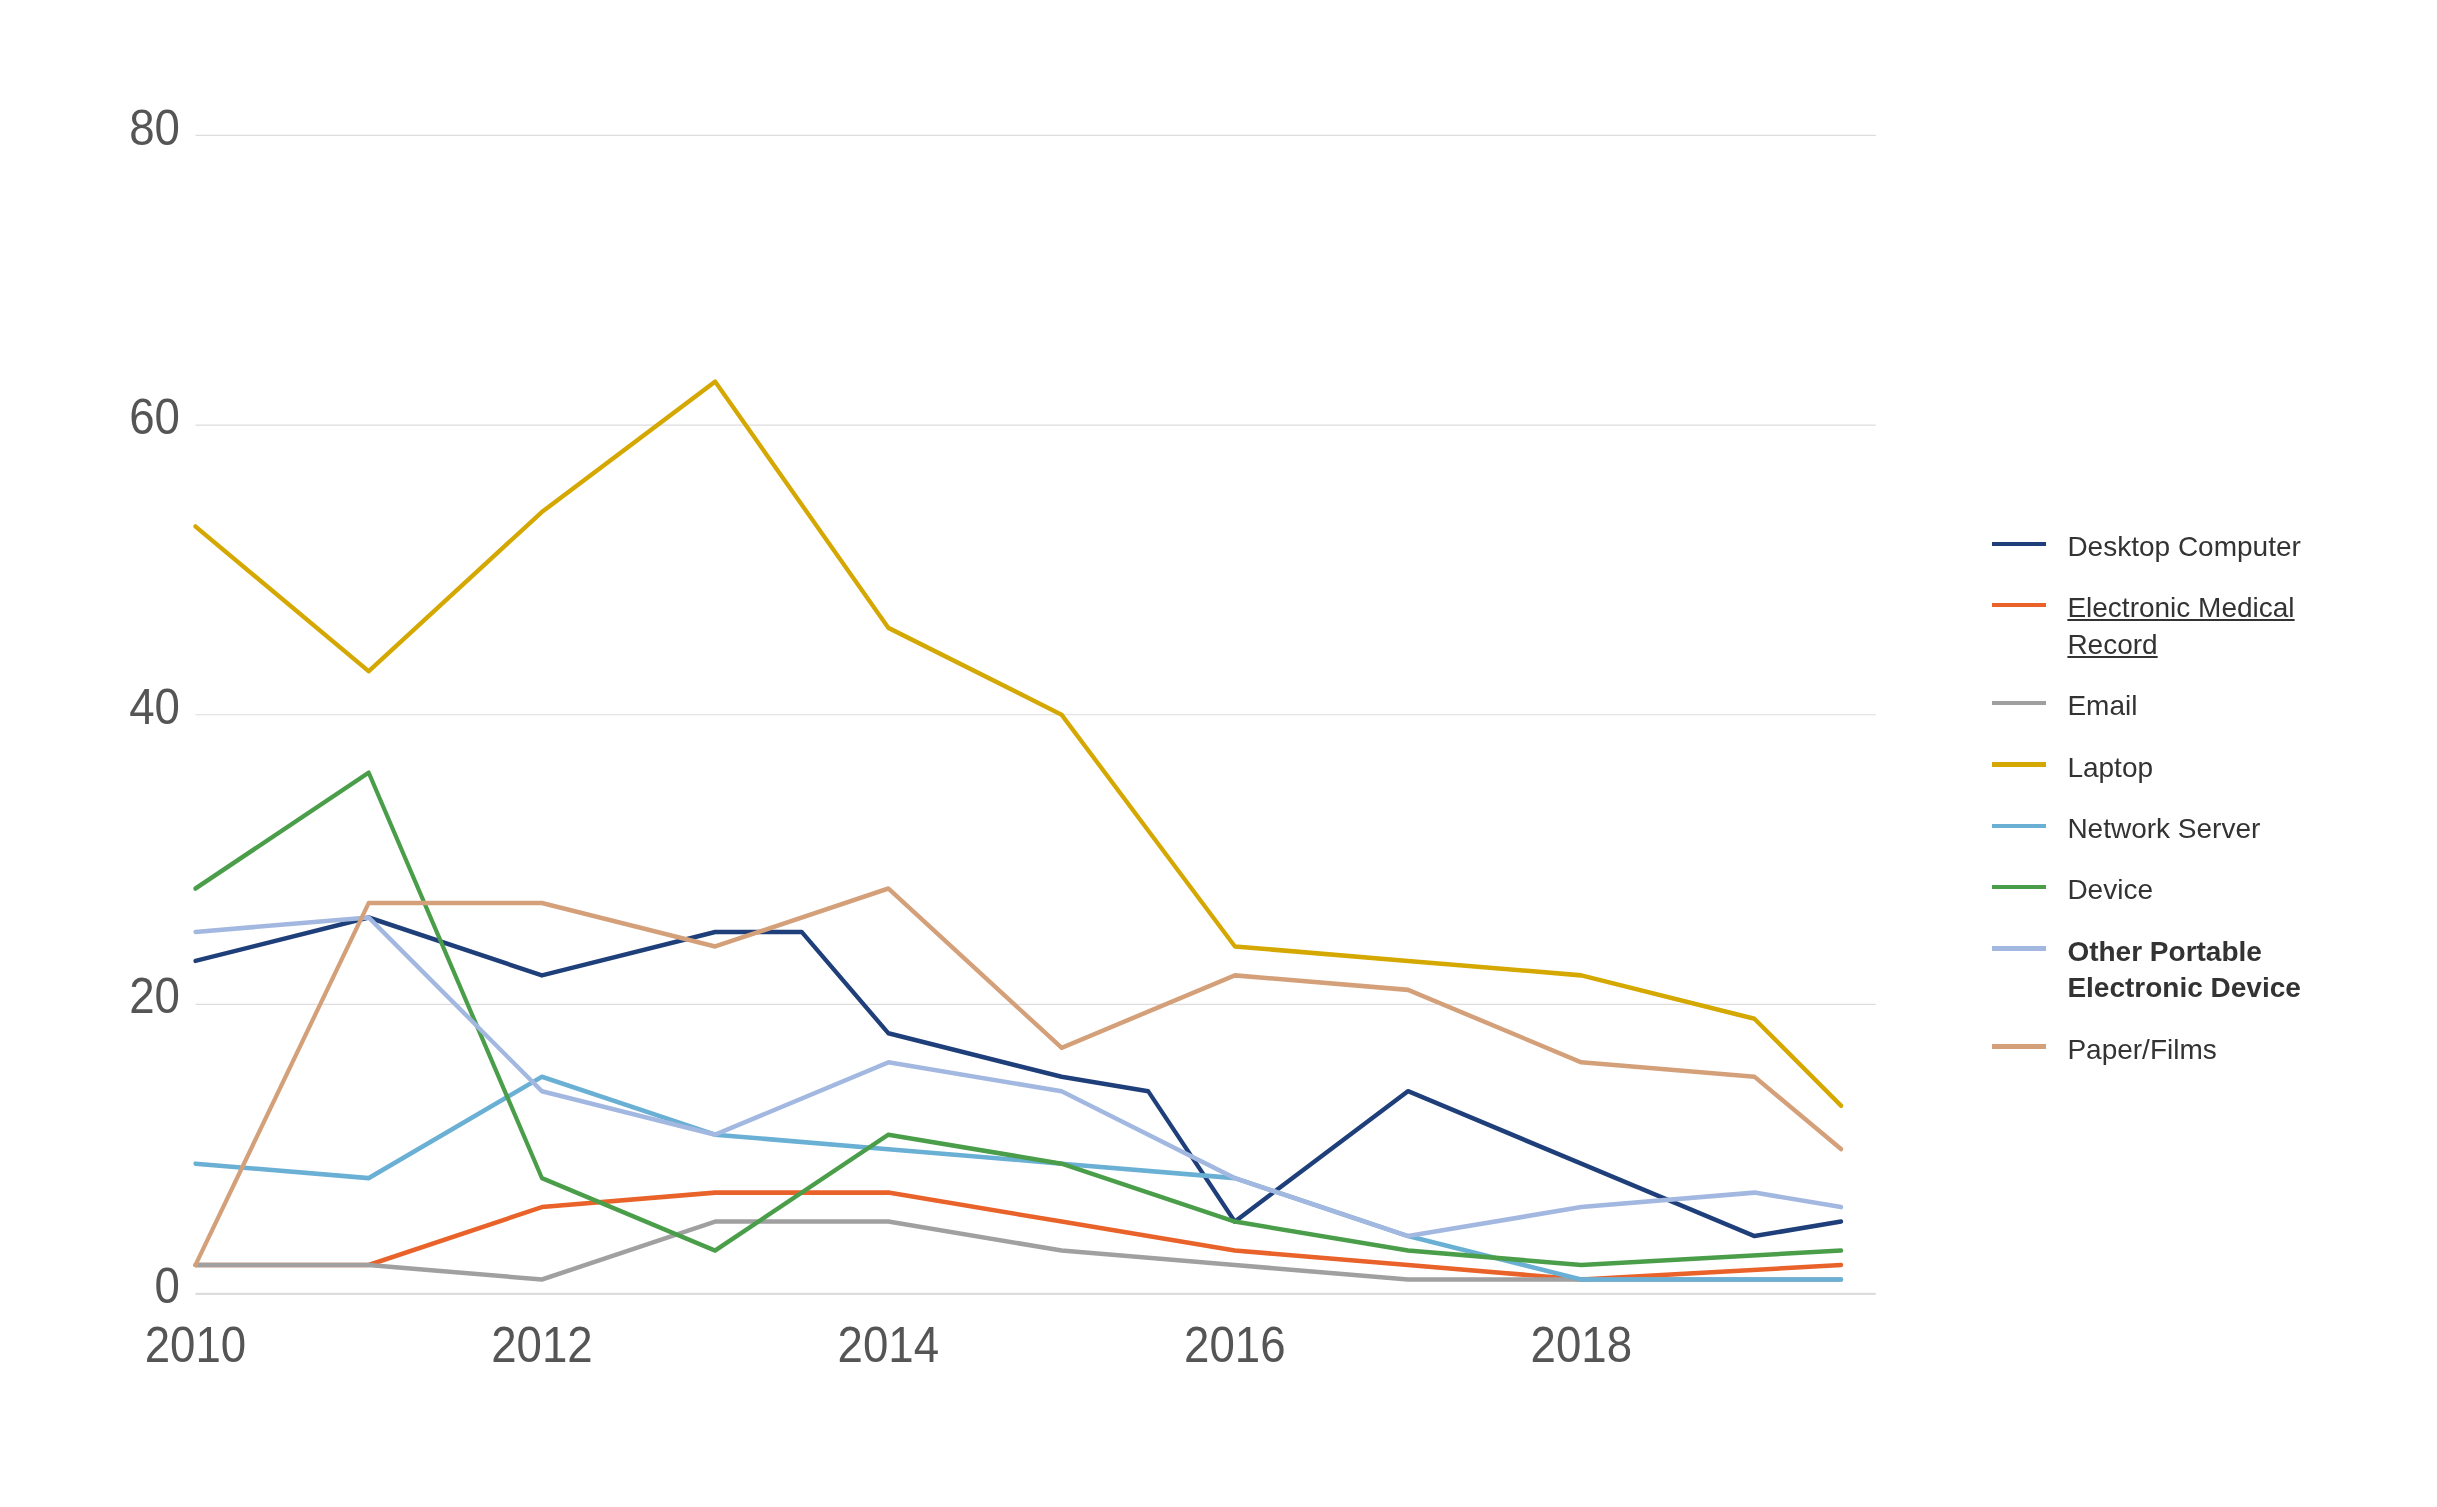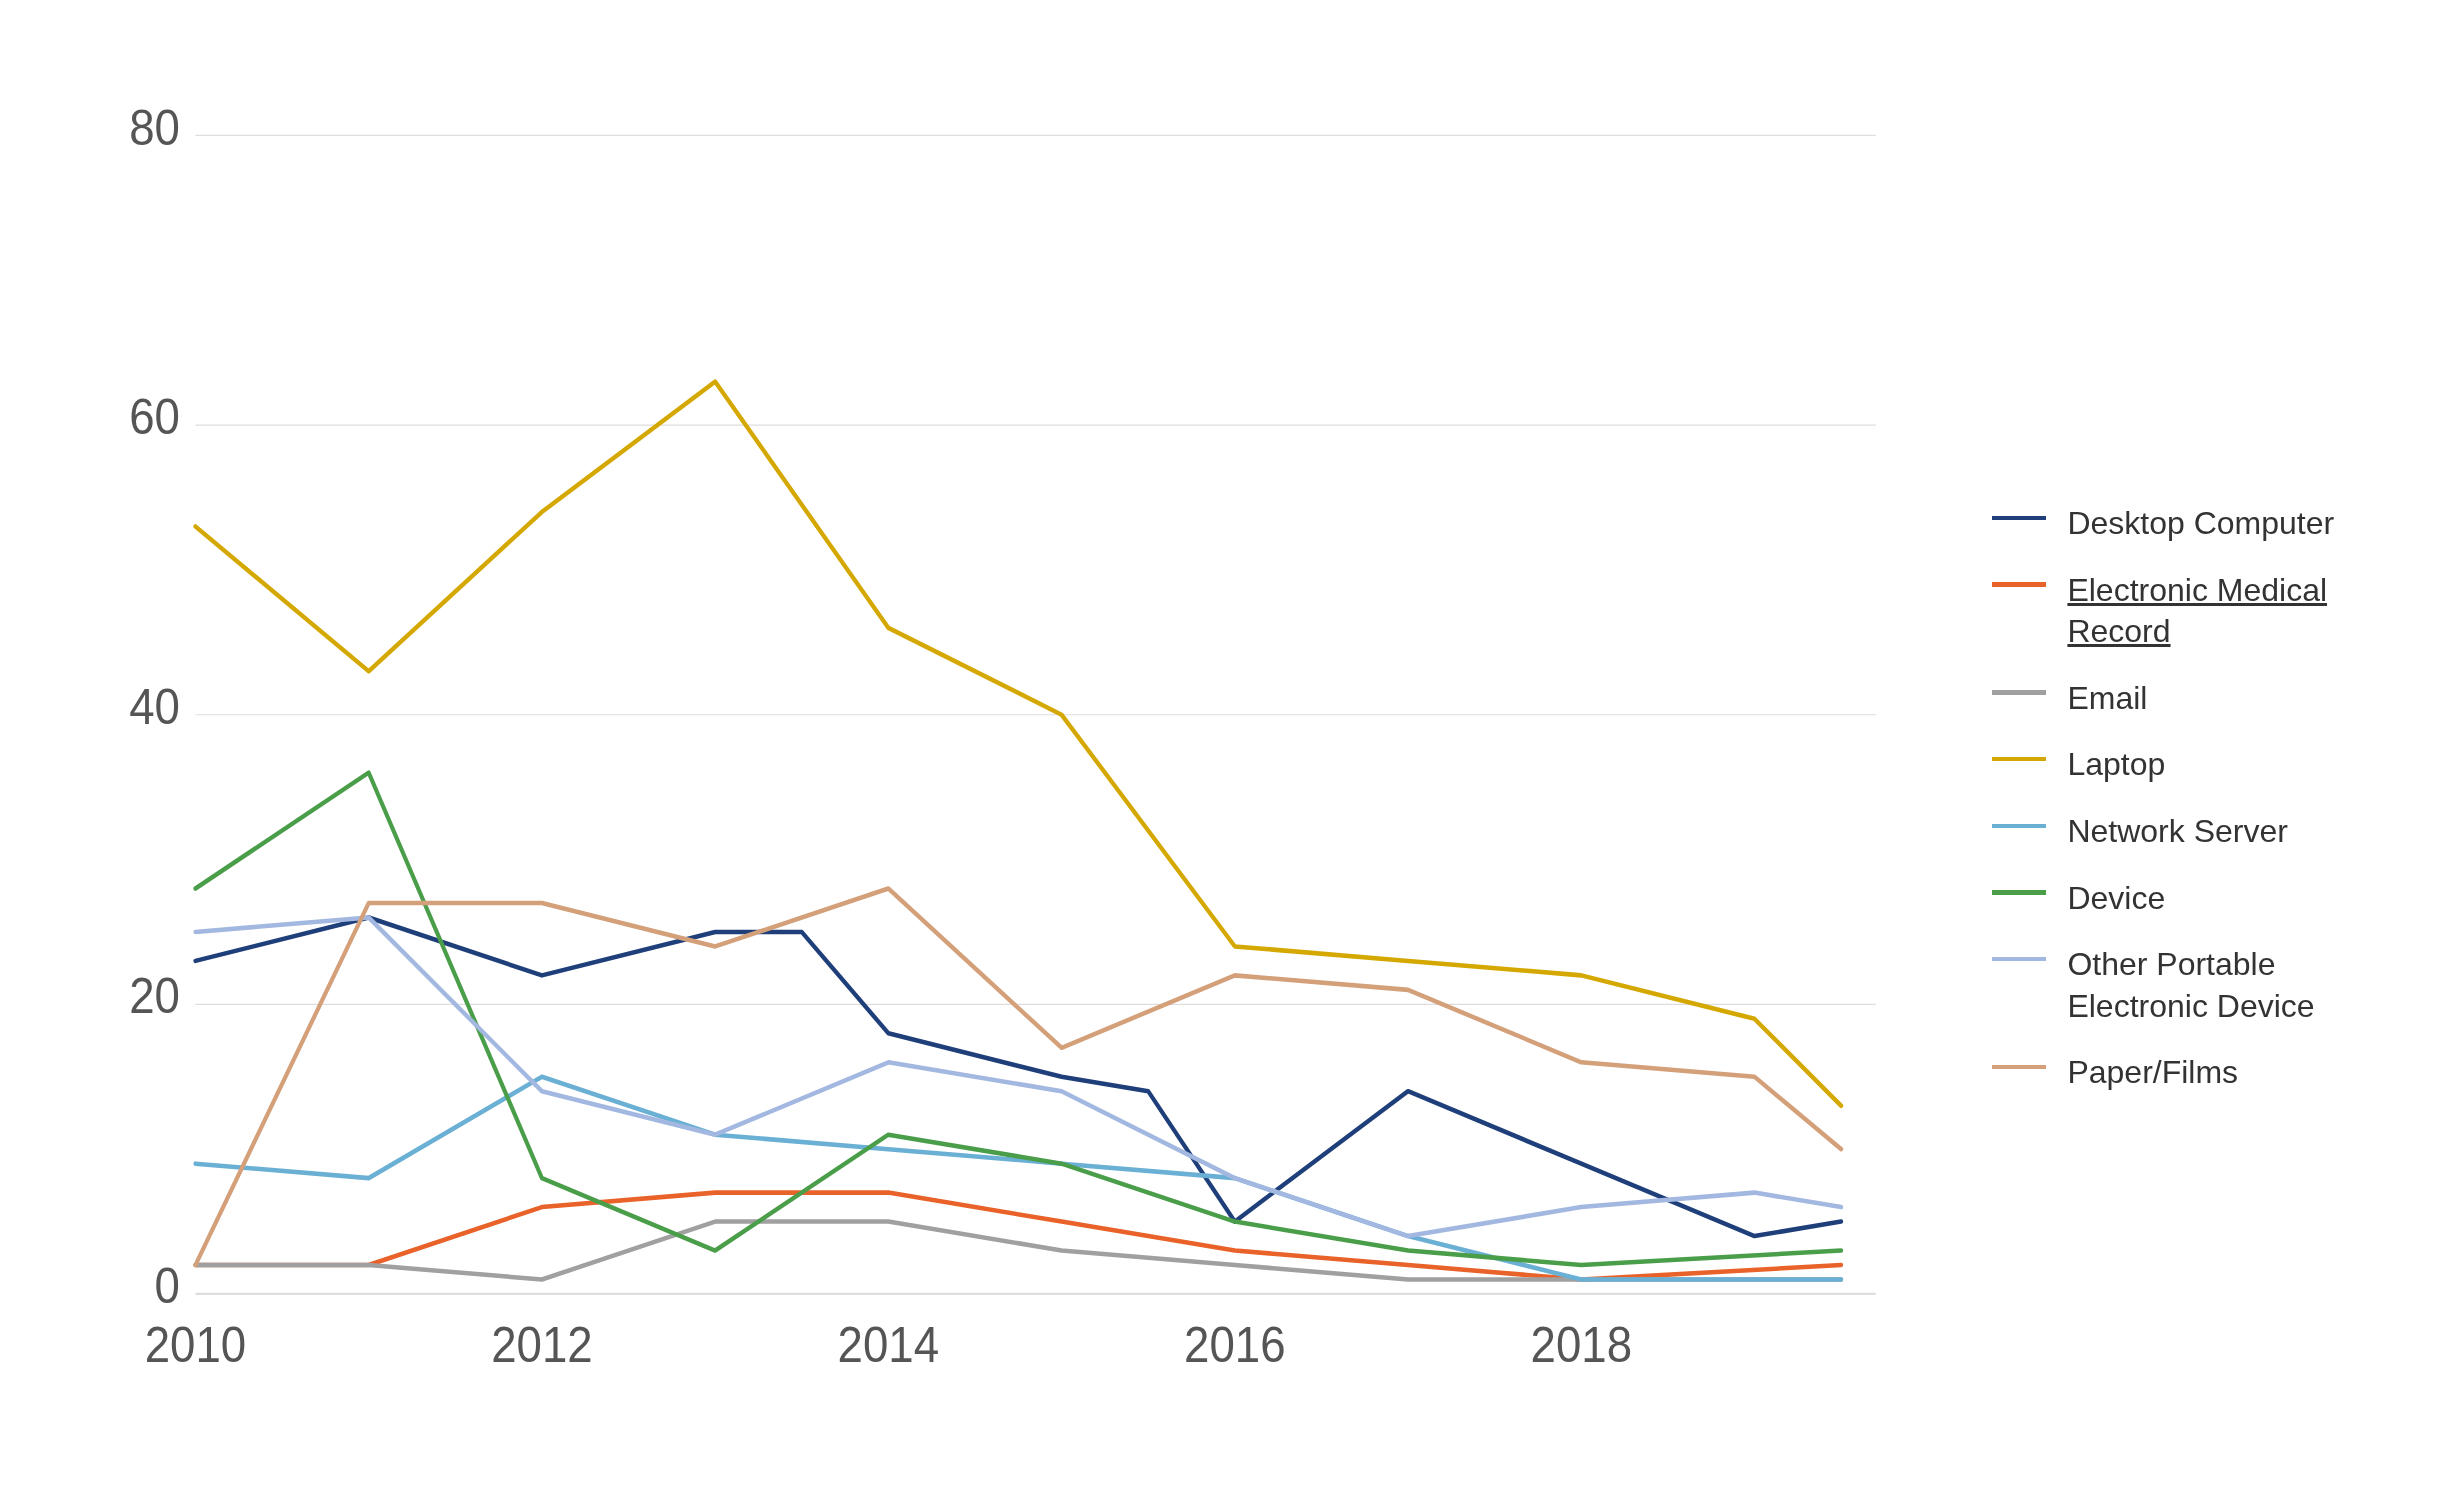--- a/index.html
+++ b/index.html
@@ -64,21 +64,21 @@
       align-items: flex-start;
       gap: 21.4px;
     }
     .legend-line {
       width: 54px;
       height: 4.5px;
       margin-top: 12.5px;
       flex-shrink: 0;
     }
     .legend-label {
-      font-size: 32px;
+      font-size: 28px;
       color: #333;
       line-height: 1.3;
     }
   </style>
 </head>
 <body>
 
 <div class="chart-container">
   <div class="chart-title"></div>
   <div class="chart-body">
@@ -134,21 +134,21 @@
         <div class="legend-item">
           <div class="legend-line" style="background-color: rgb(106, 175, 212);"></div>
           <div class="legend-label" style="white-space: pre-line;">Network Server</div>
         </div>
         <div class="legend-item">
           <div class="legend-line" style="background-color: rgb(74, 158, 74);"></div>
           <div class="legend-label" style="white-space: pre-line;">Device</div>
         </div>
         <div class="legend-item">
           <div class="legend-line" style="background-color: rgb(163, 184, 224);"></div>
-          <div class="legend-label" style="white-space: pre-line;">Other Portable
+          <div class="legend-label" style="white-space: pre-line; font-weight: bold;">Other Portable
 Electronic Device</div>
         </div>
         <div class="legend-item">
           <div class="legend-line" style="background-color: rgb(212, 160, 122);"></div>
           <div class="legend-label" style="white-space: pre-line;">Paper/Films</div>
         </div>
       </div>
   </div>
 </div>
 

